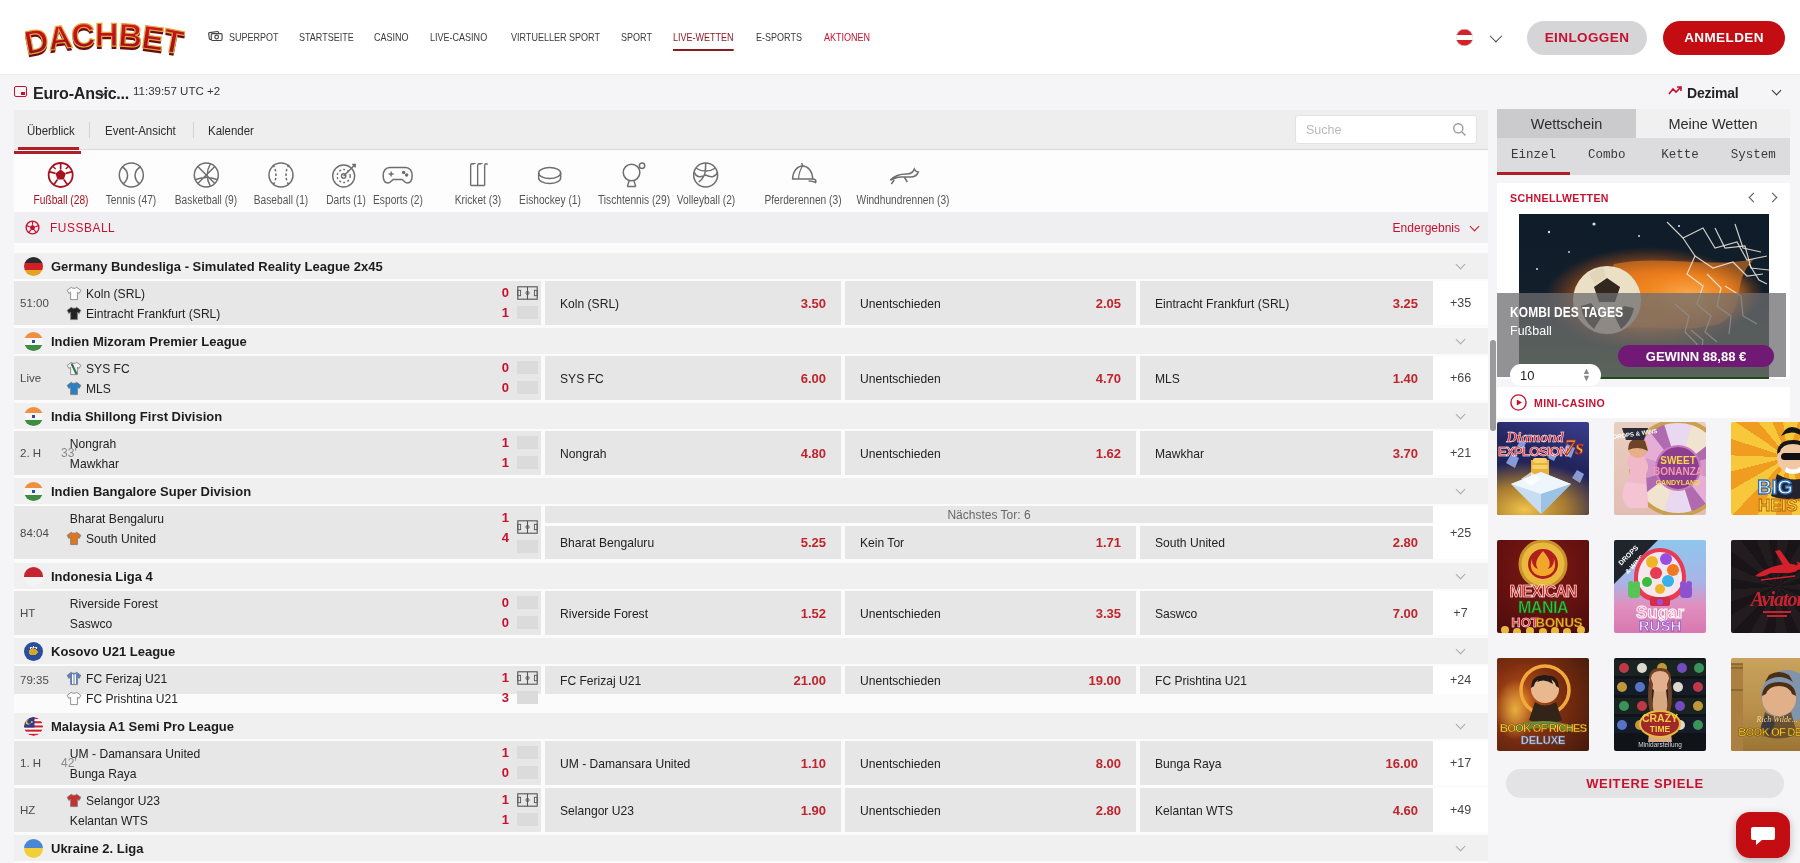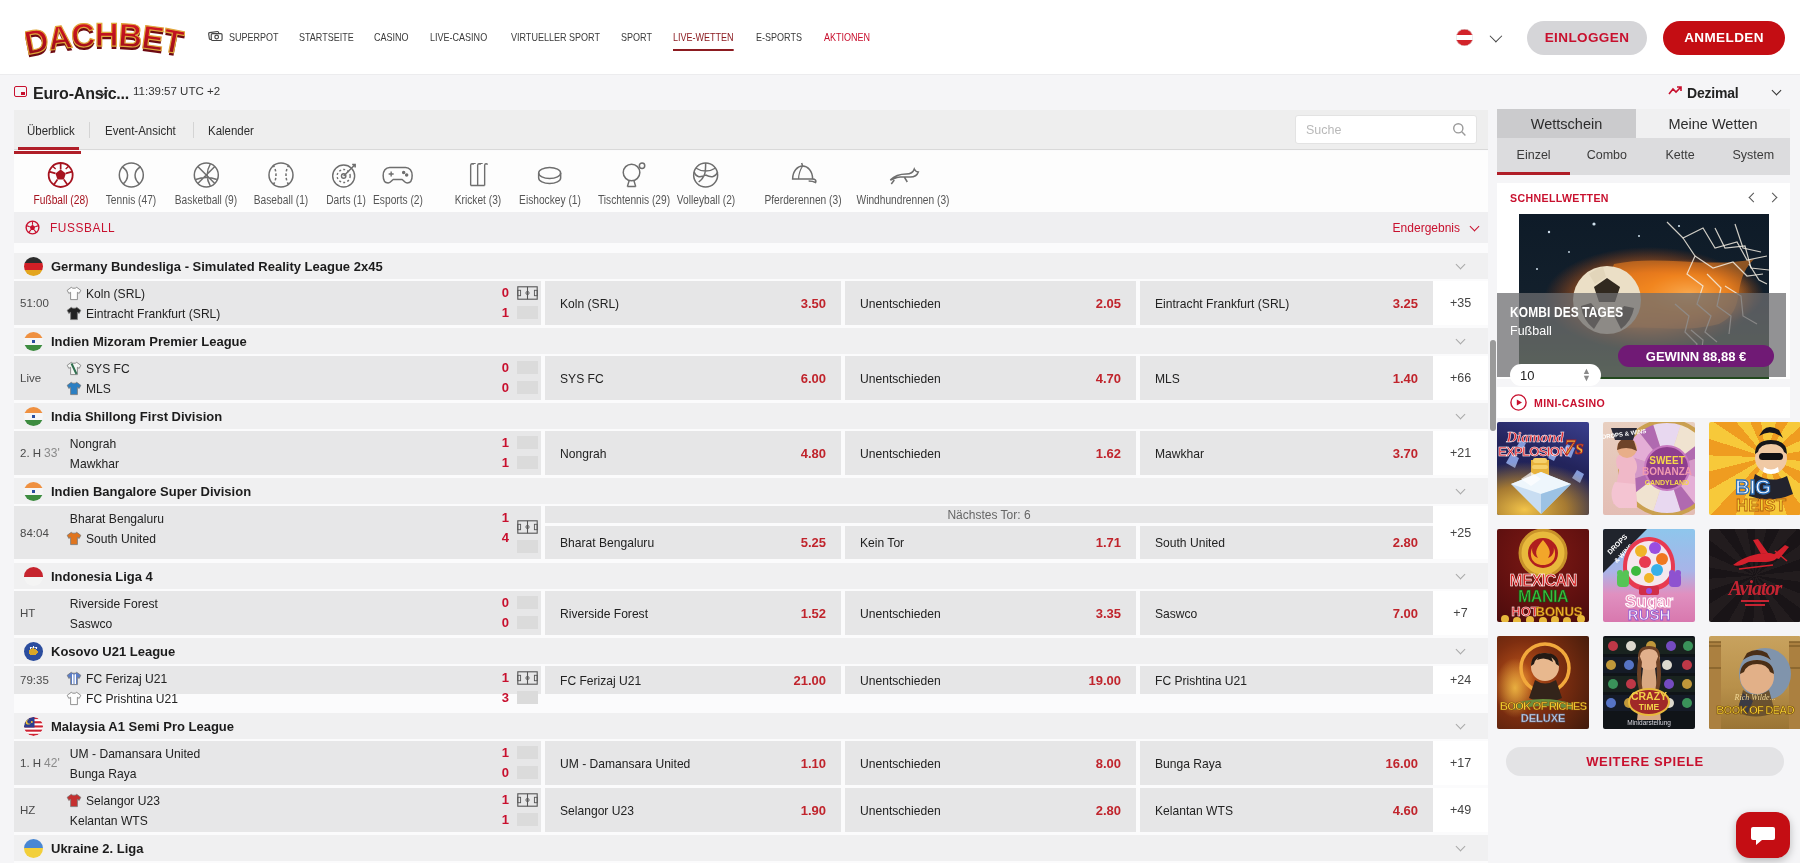--- a/index.html
+++ b/index.html
@@ -47,21 +47,21 @@
 .fussband .endg { position:absolute; right:28px; font-size:12px; color:#c8102e; }
 .fussband .chevr { position:absolute; right:10px; width:7px; height:7px; border-right:1.6px solid #c8102e; border-bottom:1.6px solid #c8102e; transform:rotate(45deg); margin-top:-3px; }
 
 .league { position:absolute; left:0; width:1474px; height:26px; background:#f0f0f1; display:flex; align-items:center; }
 .league .nm { font-size:13px; font-weight:700; color:#1c1c1c; margin-left:8px; }
 .league .chevr { position:absolute; right:24px; width:7px; height:7px; border-right:1.6px solid #a9a9a9; border-bottom:1.6px solid #a9a9a9; transform:rotate(45deg); margin-top:-4px; }
 .lflag { width:19px; height:19px; border-radius:50%; margin-left:10px; flex:none; }
 .match { position:absolute; left:0; width:1474px; }
 .mteam { position:absolute; left:0; top:0; bottom:0; width:527px; background:#e7e7e8; }
 .mtime { position:absolute; left:6px; top:0; bottom:0; display:flex; align-items:center; font-size:11.5px; color:#4a4a4a; }
-.mtime small { color:#8a8a8a; font-size:12px; margin-left:3px; }
+.mtime small { color:#8a8a8a; font-size:12px; margin-left:20px; }
 .tline { position:absolute; left:52px; height:22px; display:flex; align-items:center; font-size:13px; color:#222; }
 .tline .jy { width:16px; height:15px; margin-right:4px; }
 .tline.noj { padding-left:2px; transform:scaleX(0.93); transform-origin:0 50%; }
 .tline .tn { display:inline-block; transform:scaleX(0.93); transform-origin:0 50%; }
 .t1 { top:1px; } .t2 { top:21px; }
 .mscore { position:absolute; left:481px; width:14px; text-align:right; font-size:13px; font-weight:700; color:#c8102e; height:22px; line-height:22px; }
 .s1 { top:1px; } .s2 { top:21px; }
 .statbox { position:absolute; left:503px; width:21px; height:13px; background:#dbdbdb; }
 .oddcell { position:absolute; top:0; bottom:0; background:#e6e6e7; display:flex; align-items:center; }
 .oc1 { left:531px; width:296px; }
@@ -70,21 +70,21 @@
 .oddcell .on { font-size:13px; color:#222; margin-left:15px; flex:1; transform:scaleX(0.93); transform-origin:0 50%; }
 .oddcell .ov { font-size:13px; font-weight:700; color:#c0242c; margin-right:15px; }
 .plusn { position:absolute; left:1419px; top:0; bottom:0; width:55px; background:#fff; display:flex; align-items:center; justify-content:center; font-size:12.5px; color:#444; }
 .subhd { position:absolute; left:531px; top:0; width:888px; height:17px; background:#e6e6e7; font-size:12px; color:#666; display:flex; align-items:center; justify-content:center; }
 
 .sidebar { position:absolute; left:1497px; top:109px; width:293px; }
 .btabs { display:flex; height:29px; }
 .btabs .bt1 { width:139px; background:#cbcbcd; display:flex; align-items:center; justify-content:center; font-size:14.5px; color:#2c2c2c; }
 .btabs .bt2 { flex:1; background:#f0f0f1; display:flex; align-items:center; justify-content:center; font-size:14.5px; color:#2c2c2c; }
 .subtabs { height:37px; background:#dcdcde; display:flex; position:relative; }
-.subtabs span { flex:1; display:flex; align-items:center; justify-content:center; font-size:12.5px; color:#3a3a3a; padding-bottom:4px; }
+.subtabs span { flex:1; display:flex; align-items:center; justify-content:center; font-size:12.5px; color:#3a3a3a; padding-bottom:4px;font-family:Liberation Mono, monospace; }
 .subtabs .rul { position:absolute; left:0; bottom:0; width:73px; height:3px; background:#b01e28; }
 .neukunde { background:#c9c9cb; padding:10px 12px 0; height:74px; }
 .neukunde h3 { font-size:16.5px; color:#1c1c1c; margin-bottom:6px; font-weight:700; }
 .neukunde p { font-size:11px; letter-spacing:-0.3px; color:#3c3c3c; margin-bottom:7px; white-space:nowrap; }
 .neukunde .lnks { text-align:center; font-size:12px; font-weight:700; color:#c8102e; }
 .neukunde .lnks span { margin:0 14px; }
 .schnell { margin-top:8px; background:#fff; height:29px; display:flex; align-items:center; position:relative; }
 .schnell .t { color:#c8102e; font-size:11.5px; font-weight:700; letter-spacing:.4px; margin-left:13px; transform:scaleX(0.92); transform-origin:0 50%; }
 .schnell .ar { position:absolute; width:7px; height:7px; border-left:1.7px solid #555; border-bottom:1.7px solid #555; }
 .schnell .al { right:33px; transform:rotate(45deg); }
@@ -92,21 +92,21 @@
 .kombi { position:relative; height:167px; background:#fff; }
 .kombi .img { position:absolute; left:22px; top:2px; width:250px; height:165px; overflow:hidden; }
 .kombi .ovl { position:absolute; left:0; right:4px; top:81px; bottom:2px; background:rgba(110,110,112,0.75); }
 .kombi .kt { position:absolute; left:13px; top:92px; color:#fff; font-weight:700; font-size:14.5px; transform:scaleX(0.82); transform-origin:0 50%; letter-spacing:0.2px; }
 .kombi .kf { position:absolute; left:13px; top:112px; color:#fff; font-size:12.5px; }
 .kombi .inp { position:absolute; left:13px; top:133px; width:91px; height:22px; background:#fff; border-radius:12px; font-size:13px; color:#222; display:flex; align-items:center; padding:0 10px;margin-top:19px; }
 .kombi .inp .st { margin-left:auto; color:#888; font-size:9px; line-height:7px; text-align:center; }
 .kombi .gw { position:absolute; left:121px; top:133px; width:156px; height:22px; background:#701a75; border-radius:12px; color:#fff; font-weight:700; font-size:13px; display:flex; align-items:center; justify-content:center; }
 .minic { margin-top:8px; background:#fff; height:31px; display:flex; align-items:center; }
 .minic .t { color:#c8102e; font-size:11.5px; font-weight:700; letter-spacing:.4px; margin-left:7px; transform:scaleX(0.92); transform-origin:0 50%; }
-.tiles { margin-top:4px; display:grid; grid-template-columns:92px 92px 92px; grid-auto-rows:93px; gap:14px; }
+.tiles { margin-top:4px; display:grid; grid-template-columns:92px 92px 92px; grid-auto-rows:93px; gap:25px; }
 .tile { position:relative; overflow:hidden; border-radius:2px; }
 .weitere { margin-top:18px; margin-left:9px; width:278px; height:29px; background:#e3e3e5; border-radius:15px; display:flex; align-items:center; justify-content:center; color:#c8102e; font-weight:700; font-size:13px; letter-spacing:.6px; }
 .chatb { position:absolute; left:1736px; top:812px; width:54px; height:46px; background:#c40d13; border-radius:14px; box-shadow:0 3px 8px rgba(0,0,0,.25); display:flex; align-items:center; justify-content:center; }
 .scrollthumb { position:absolute; left:1490px; top:340px; width:6px; height:91px; background:#9a9a9a; border-radius:3px; }
 </style>
 </head>
 <body>
 <div class="topbar">
   <div class="logo">
     <svg width="160" height="62" viewBox="0 0 160 62">

